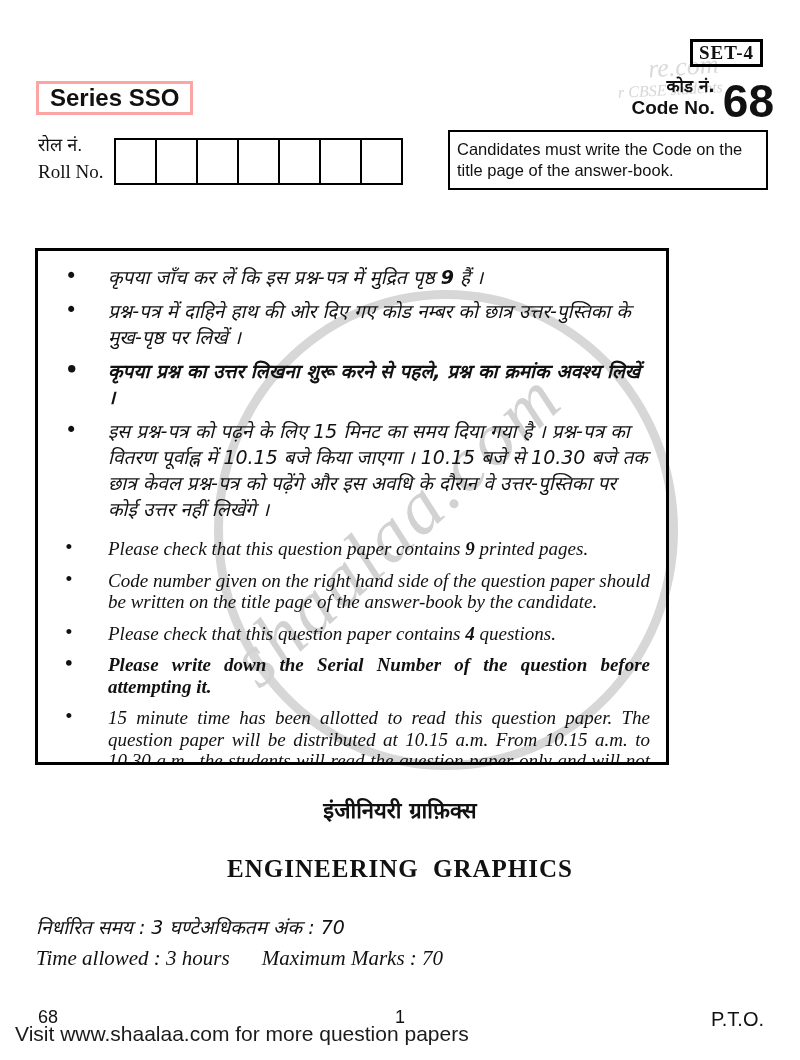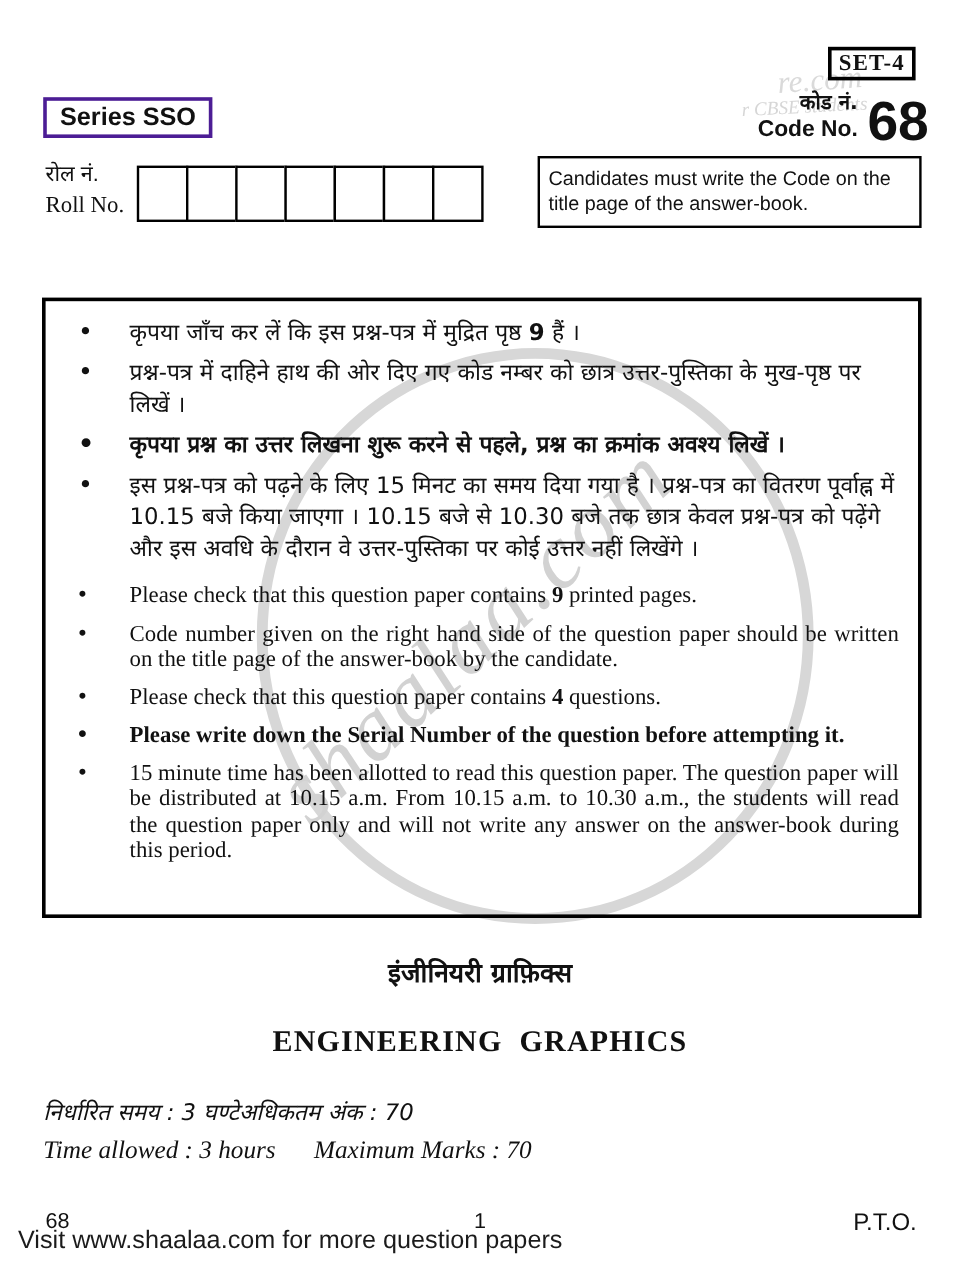--- a/index.html
+++ b/index.html
@@ -32,42 +32,42 @@
     background:transparent;
   }
   .code-group{right:26px;top:76px;display:flex;align-items:flex-end;column-gap:8px;}
   .code-labels{text-align:right;}
   .code-hi{font-family:"DejaVu Sans",sans-serif;font-weight:bold;font-size:17px;line-height:20px;}
   .code-en{font-family:"Liberation Sans",sans-serif;font-weight:bold;font-size:19px;line-height:22px;margin-top:1px;}
   .code-num{font-family:"Liberation Sans",sans-serif;font-weight:bold;font-size:46px;line-height:36px;}
 
   
   .series-box{
-    left:36px;top:81px;border:3px solid #4c1d95;padding:1px 11px;
-    font-family:"Liberation Sans",sans-serif;font-weight:bold;font-size:21px;line-height:26px;
+    left:36px;top:81px;border:3px solid #fca5a5;padding:1px 11px;
+    font-family:"Liberation Sans",sans-serif;font-weight:bold;font-size:24px;line-height:26px;
   }
   .roll-labels{left:38px;top:133px;}
   .roll-hi{font-family:Liberation Sans, sans-serif;font-size:18px;line-height:25px;}
   .roll-en{font-size:19px;line-height:27px;}
   .roll-boxes{left:114px;top:138px;display:flex;}
   .roll-cell{width:39px;height:43px;border:2px solid #000;margin-left:-2px;background:#fff;}
   .roll-cell:first-child{margin-left:0;}
 
   
   .notice-box{
     left:448px;top:130px;width:320px;box-sizing:border-box;border:2px solid #000;
     padding:3px 7px 7px 7px;background:transparent;
   }
   .notice-hi{font-family:"DejaVu Sans",sans-serif;font-size:16.5px;line-height:24px;margin:0;}
   .notice-en{font-family:"Liberation Sans",sans-serif;font-size:16.5px;line-height:21px;margin:4px 0 0 0;}
 
   
   .instr-box{
-    left:35px;top:248px;width:733px;height:517px;box-sizing:border-box;
-    border:3px solid #000;padding:13px 0 0 0;overflow:hidden;background:transparent;
+    left:35px;top:248px;width:634px;height:517px;box-sizing:border-box;
+    border:3px solid #000;padding:13px 0 0 0;overflow:hidden;background:transparent;font-style:italic;
   }
   .instr-box ul{list-style:none;margin:0;padding:0;}
   .instr-box li{position:relative;padding-left:70px;padding-right:16px;}
   .instr-box li::before{content:"\2022";position:absolute;left:27px;top:-1px;font-size:21px;}
   li.hindi{font-family:"DejaVu Sans",sans-serif;font-size:19px;line-height:26px;margin-bottom:8px;}
   li.hindi.endgap{margin-bottom:16px;}
   li.english{font-size:19px;line-height:21.5px;margin-bottom:10px;}
   li.boldall{font-weight:bold;}
   li.justify{text-align:justify;}
   li:last-child{margin-bottom:0;}

